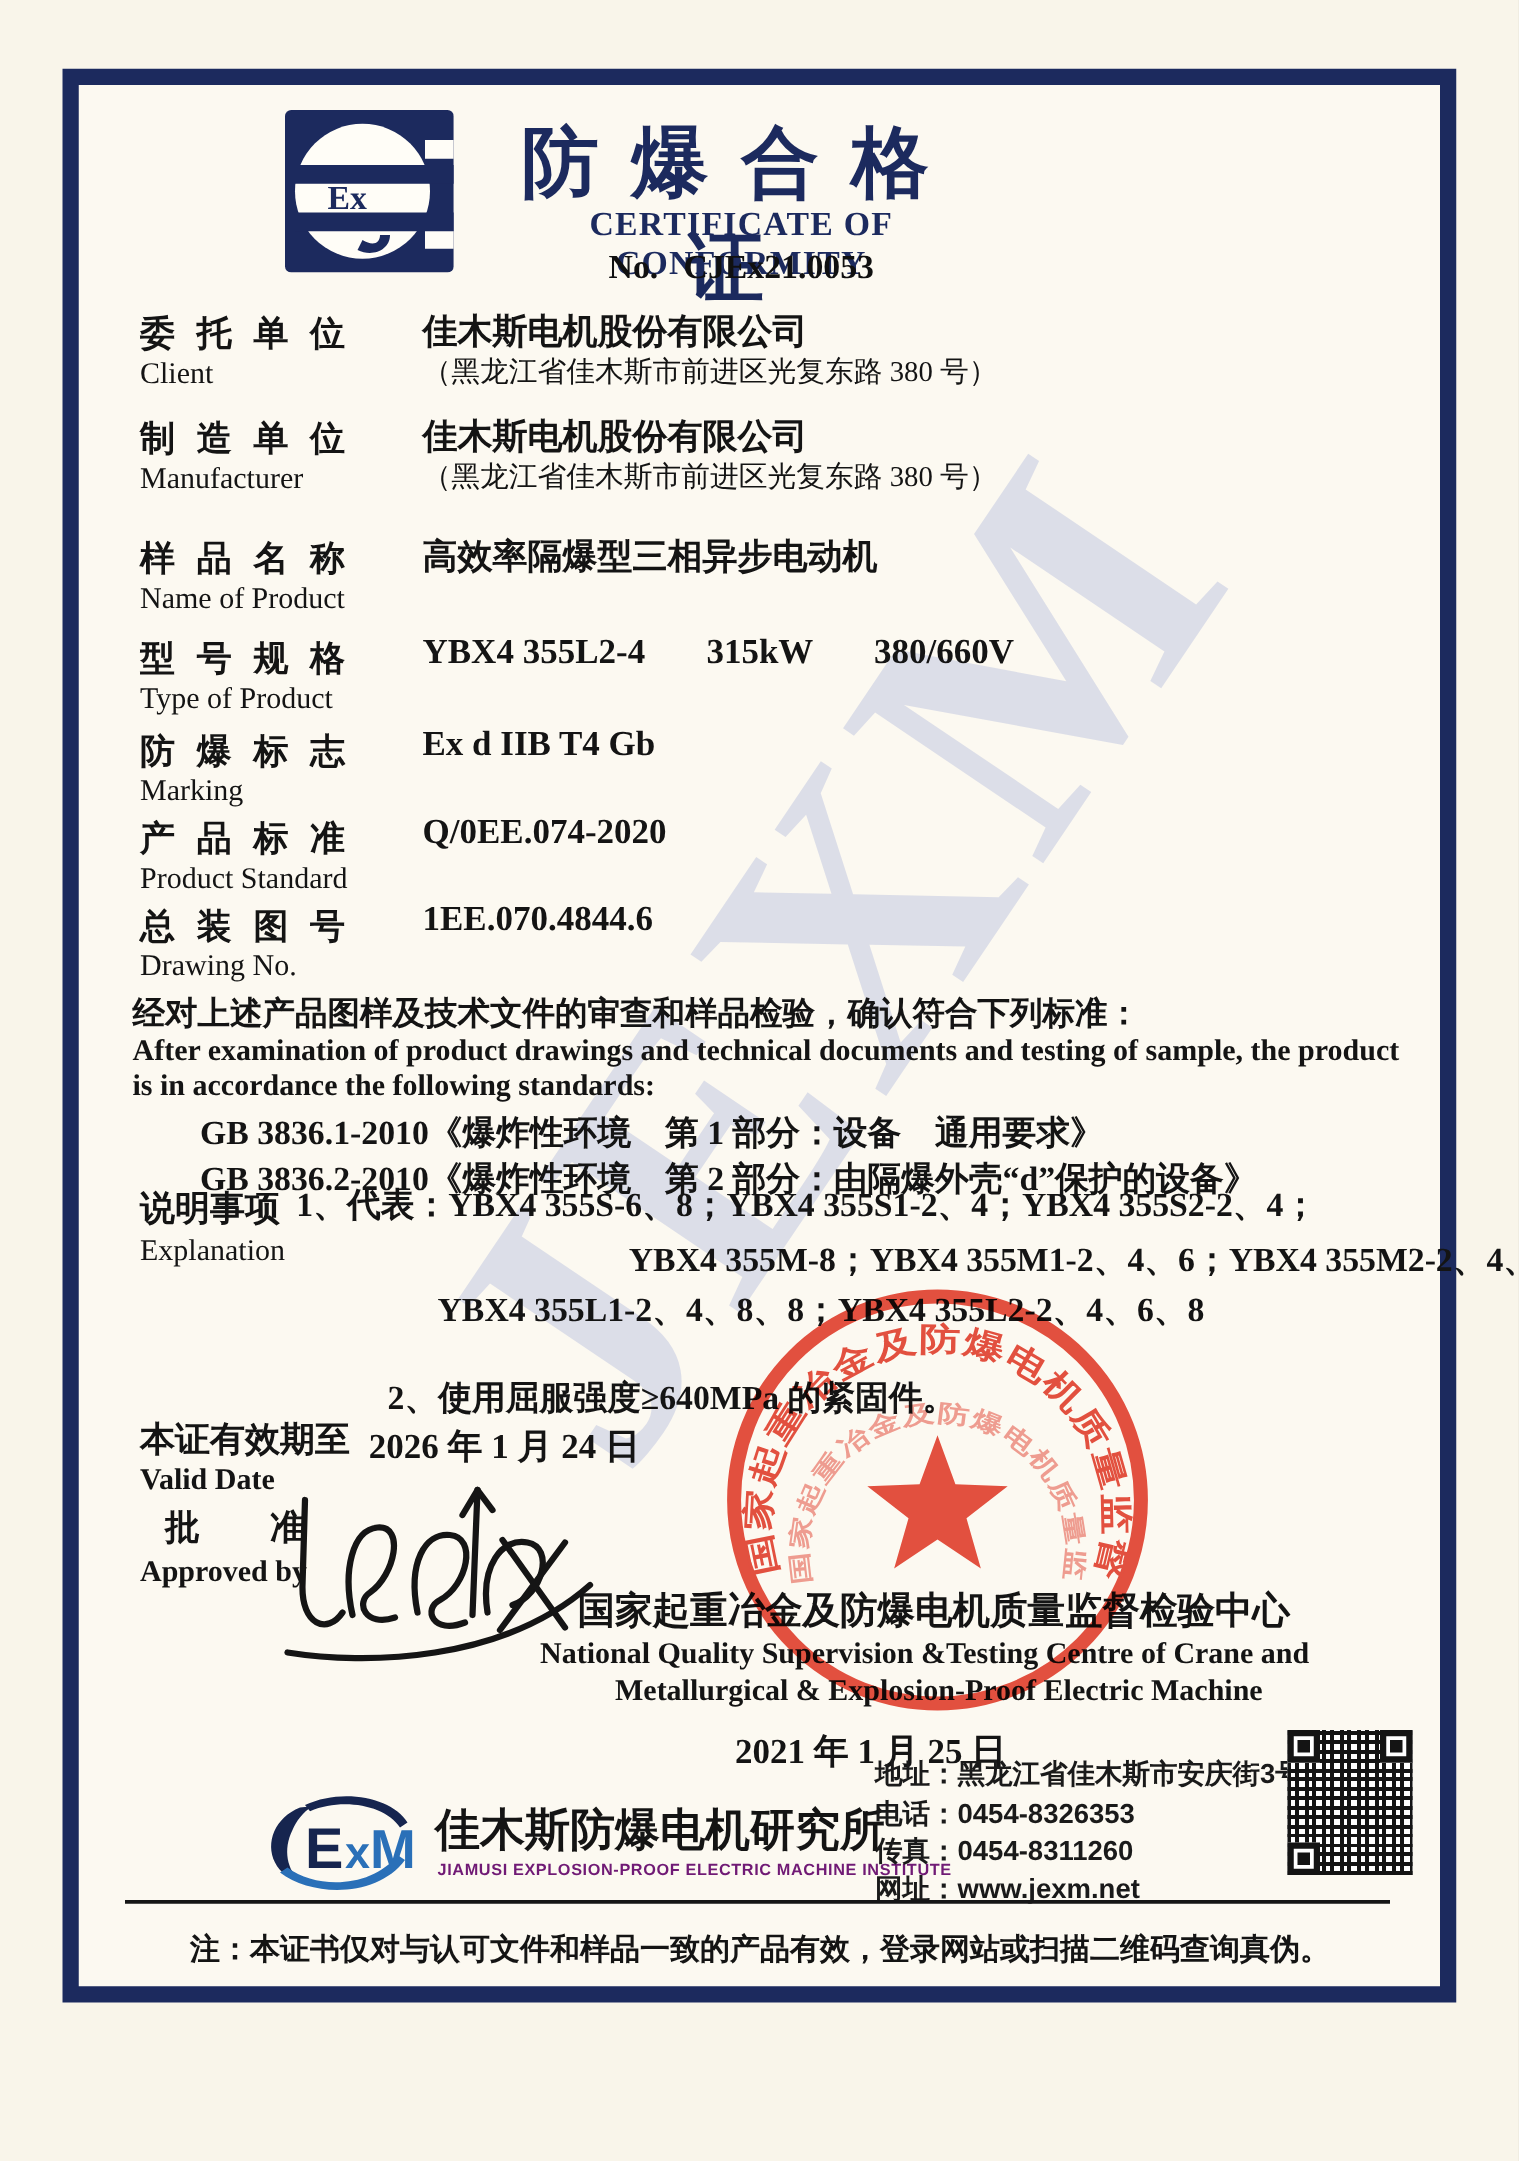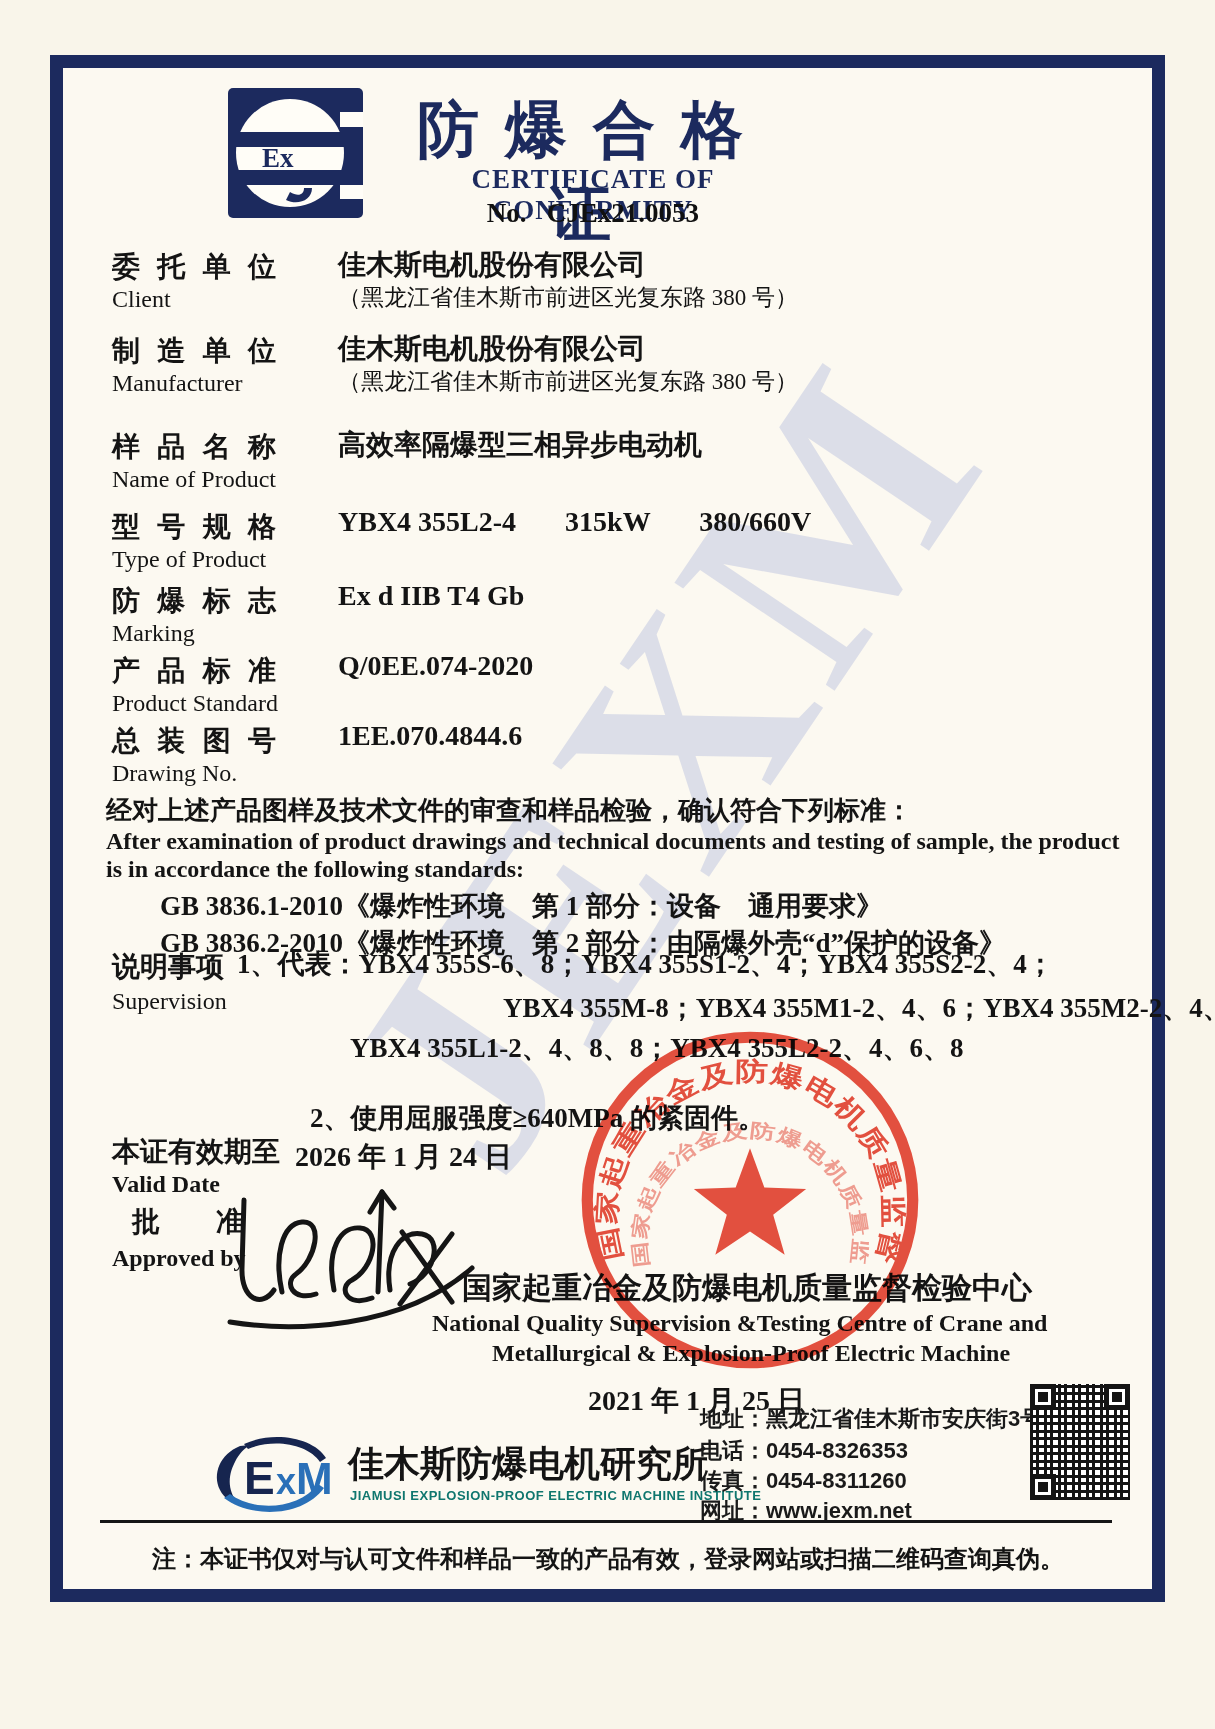--- a/index.html
+++ b/index.html
@@ -124,21 +124,21 @@
   <div class="abs flabel-en" style="top:760px;">Drawing No.</div>
   <div class="abs fvalue" style="top:720px;">1EE.070.4844.6</div>
 
   <div class="abs stmt" style="top:793px;">经对上述产品图样及技术文件的审查和样品检验，确认符合下列标准：</div>
   <div class="abs stmt-en" style="top:828px;">After examination of product drawings and technical documents and testing of sample, the product</div>
   <div class="abs stmt-en" style="top:856px;">is in accordance the following standards:</div>
   <div class="abs std" style="top:888px;">GB 3836.1-2010《爆炸性环境　第 1 部分：设备　通用要求》</div>
   <div class="abs std" style="top:925px;">GB 3836.2-2010《爆炸性环境　第 2 部分：由隔爆外壳“d”保护的设备》</div>
 
   <div class="abs" style="left:112px; top:948px; font-size:28px; font-weight:bold; z-index:2;">说明事项</div>
-  <div class="abs" style="left:112px; top:988px; font-size:24px; z-index:2;">Supervision</div>
+  <div class="abs" style="left:112px; top:988px; font-size:24px; z-index:2;">Explanation</div>
   <div class="abs expl pre" style="left:237px; top:946px;">1、代表：YBX4 355S-6、8；YBX4 355S1-2、4；YBX4 355S2-2、4；</div>
   <div class="abs expl pre" style="left:503px; top:990px;">YBX4 355M-8；YBX4 355M1-2、4、6；YBX4 355M2-2、4、6；</div>
   <div class="abs expl pre" style="left:350px; top:1030px;">YBX4 355L1-2、4、8、8；YBX4 355L2-2、4、6、8</div>
   <div class="abs expl pre" style="left:310px; top:1100px;">2、使用屈服强度≥640MPa 的紧固件。</div>
 
   <div class="abs" style="left:112px; top:1133px; font-size:28px; font-weight:bold; z-index:2;">本证有效期至</div>
   <div class="abs" style="left:112px; top:1171px; font-size:24px; font-weight:bold; z-index:2;">Valid Date</div>
   <div class="abs" style="left:295px; top:1138px; font-size:28px; font-weight:bold; z-index:2;">2026 年 1 月 24 日</div>
 
   <div class="abs" style="left:112px; top:1203px; font-size:28px; font-weight:bold; z-index:2;margin-left:20px;">批　　准</div>
@@ -180,21 +180,21 @@
   <svg class="abs z1" style="left:210px; top:1436px;" width="126" height="84" viewBox="0 0 126 84">
     <path d="M30,10 C10,18 2,38 10,54 C14,62 22,68 30,69 C20,60 16,44 24,28 C27,21 32,14 40,9 Z" fill="#16254f"></path>
     <path d="M34,8 C64,-6 104,2 116,22 L110,26 C98,8 64,2 38,13 Z" fill="#16254f"></path>
     <path d="M14,62 C40,82 92,82 114,52 L108,48 C88,74 44,76 20,58 Z" fill="#2a70b8"></path>
     <text x="34" y="58" font-size="46" font-weight="bold" fill="#16254f" font-family="Liberation Sans,sans-serif">E</text>
     <text x="66" y="58" font-size="36" font-weight="bold" fill="#2a70b8" font-family="Liberation Sans,sans-serif">x</text>
     <text x="86" y="58" font-size="44" font-weight="bold" fill="#2a70b8" font-family="Liberation Sans,sans-serif">M</text>
   </svg>
 
   <div class="abs" style="left:348px; top:1440px; font-size:36px; font-weight:bold; z-index:2; font-family:'Liberation Sans',sans-serif;">佳木斯防爆电机研究所</div>
-  <div class="abs" style="left:350px; top:1488px; font-size:13px; font-weight:bold; letter-spacing:0.5px; z-index:2; font-family:'Liberation Sans',sans-serif; color:#0f766e;">JIAMUSI EXPLOSION-PROOF ELECTRIC MACHINE INSTITUTE</div>
+  <div class="abs" style="left:350px; top:1488px; font-size:13px; font-weight:bold; letter-spacing:0.5px; z-index:2; font-family:'Liberation Sans',sans-serif; color:#701a75;">JIAMUSI EXPLOSION-PROOF ELECTRIC MACHINE INSTITUTE</div>
 
   <div class="abs contact-line" style="top:1404px;">
     <span>地址：</span><span>黑龙江省佳木斯市安庆街3号</span>
   </div>
   <div class="abs contact-line" style="top:1436px;">
     <span>电话：</span><span>0454-8326353</span>
   </div>
   <div class="abs contact-line" style="top:1466px;">
     <span>传真：</span><span>0454-8311260</span>
   </div>

